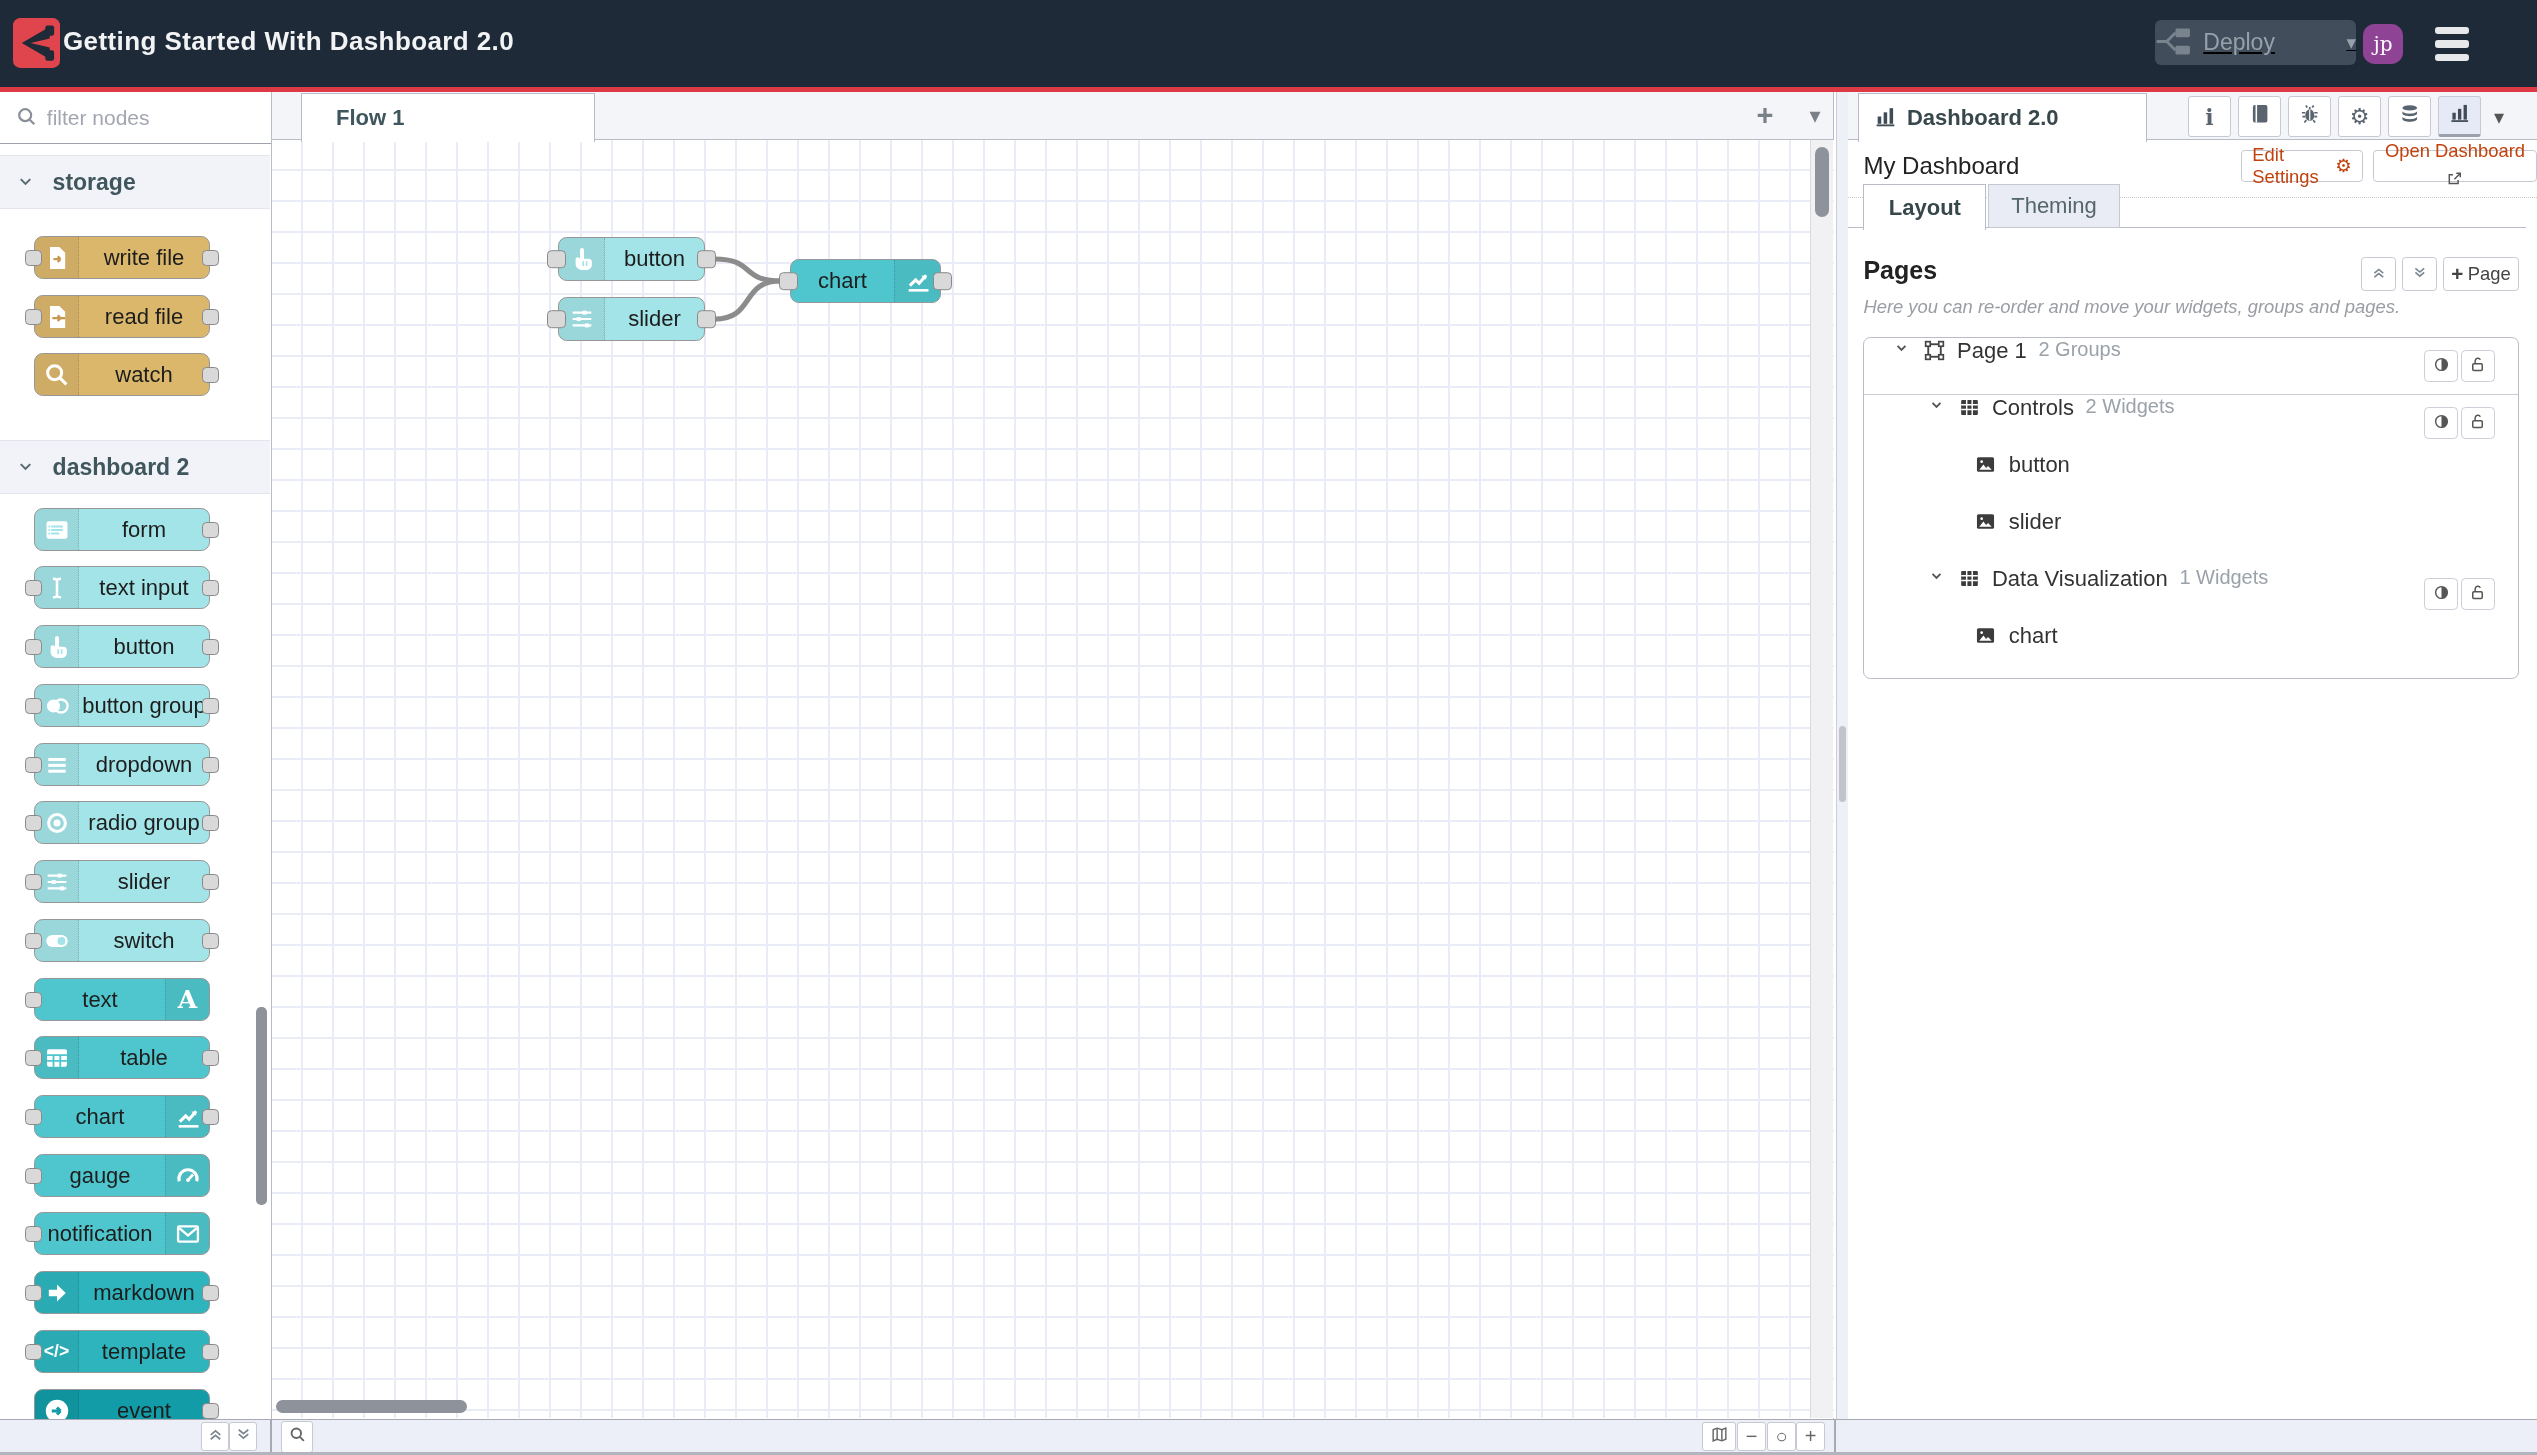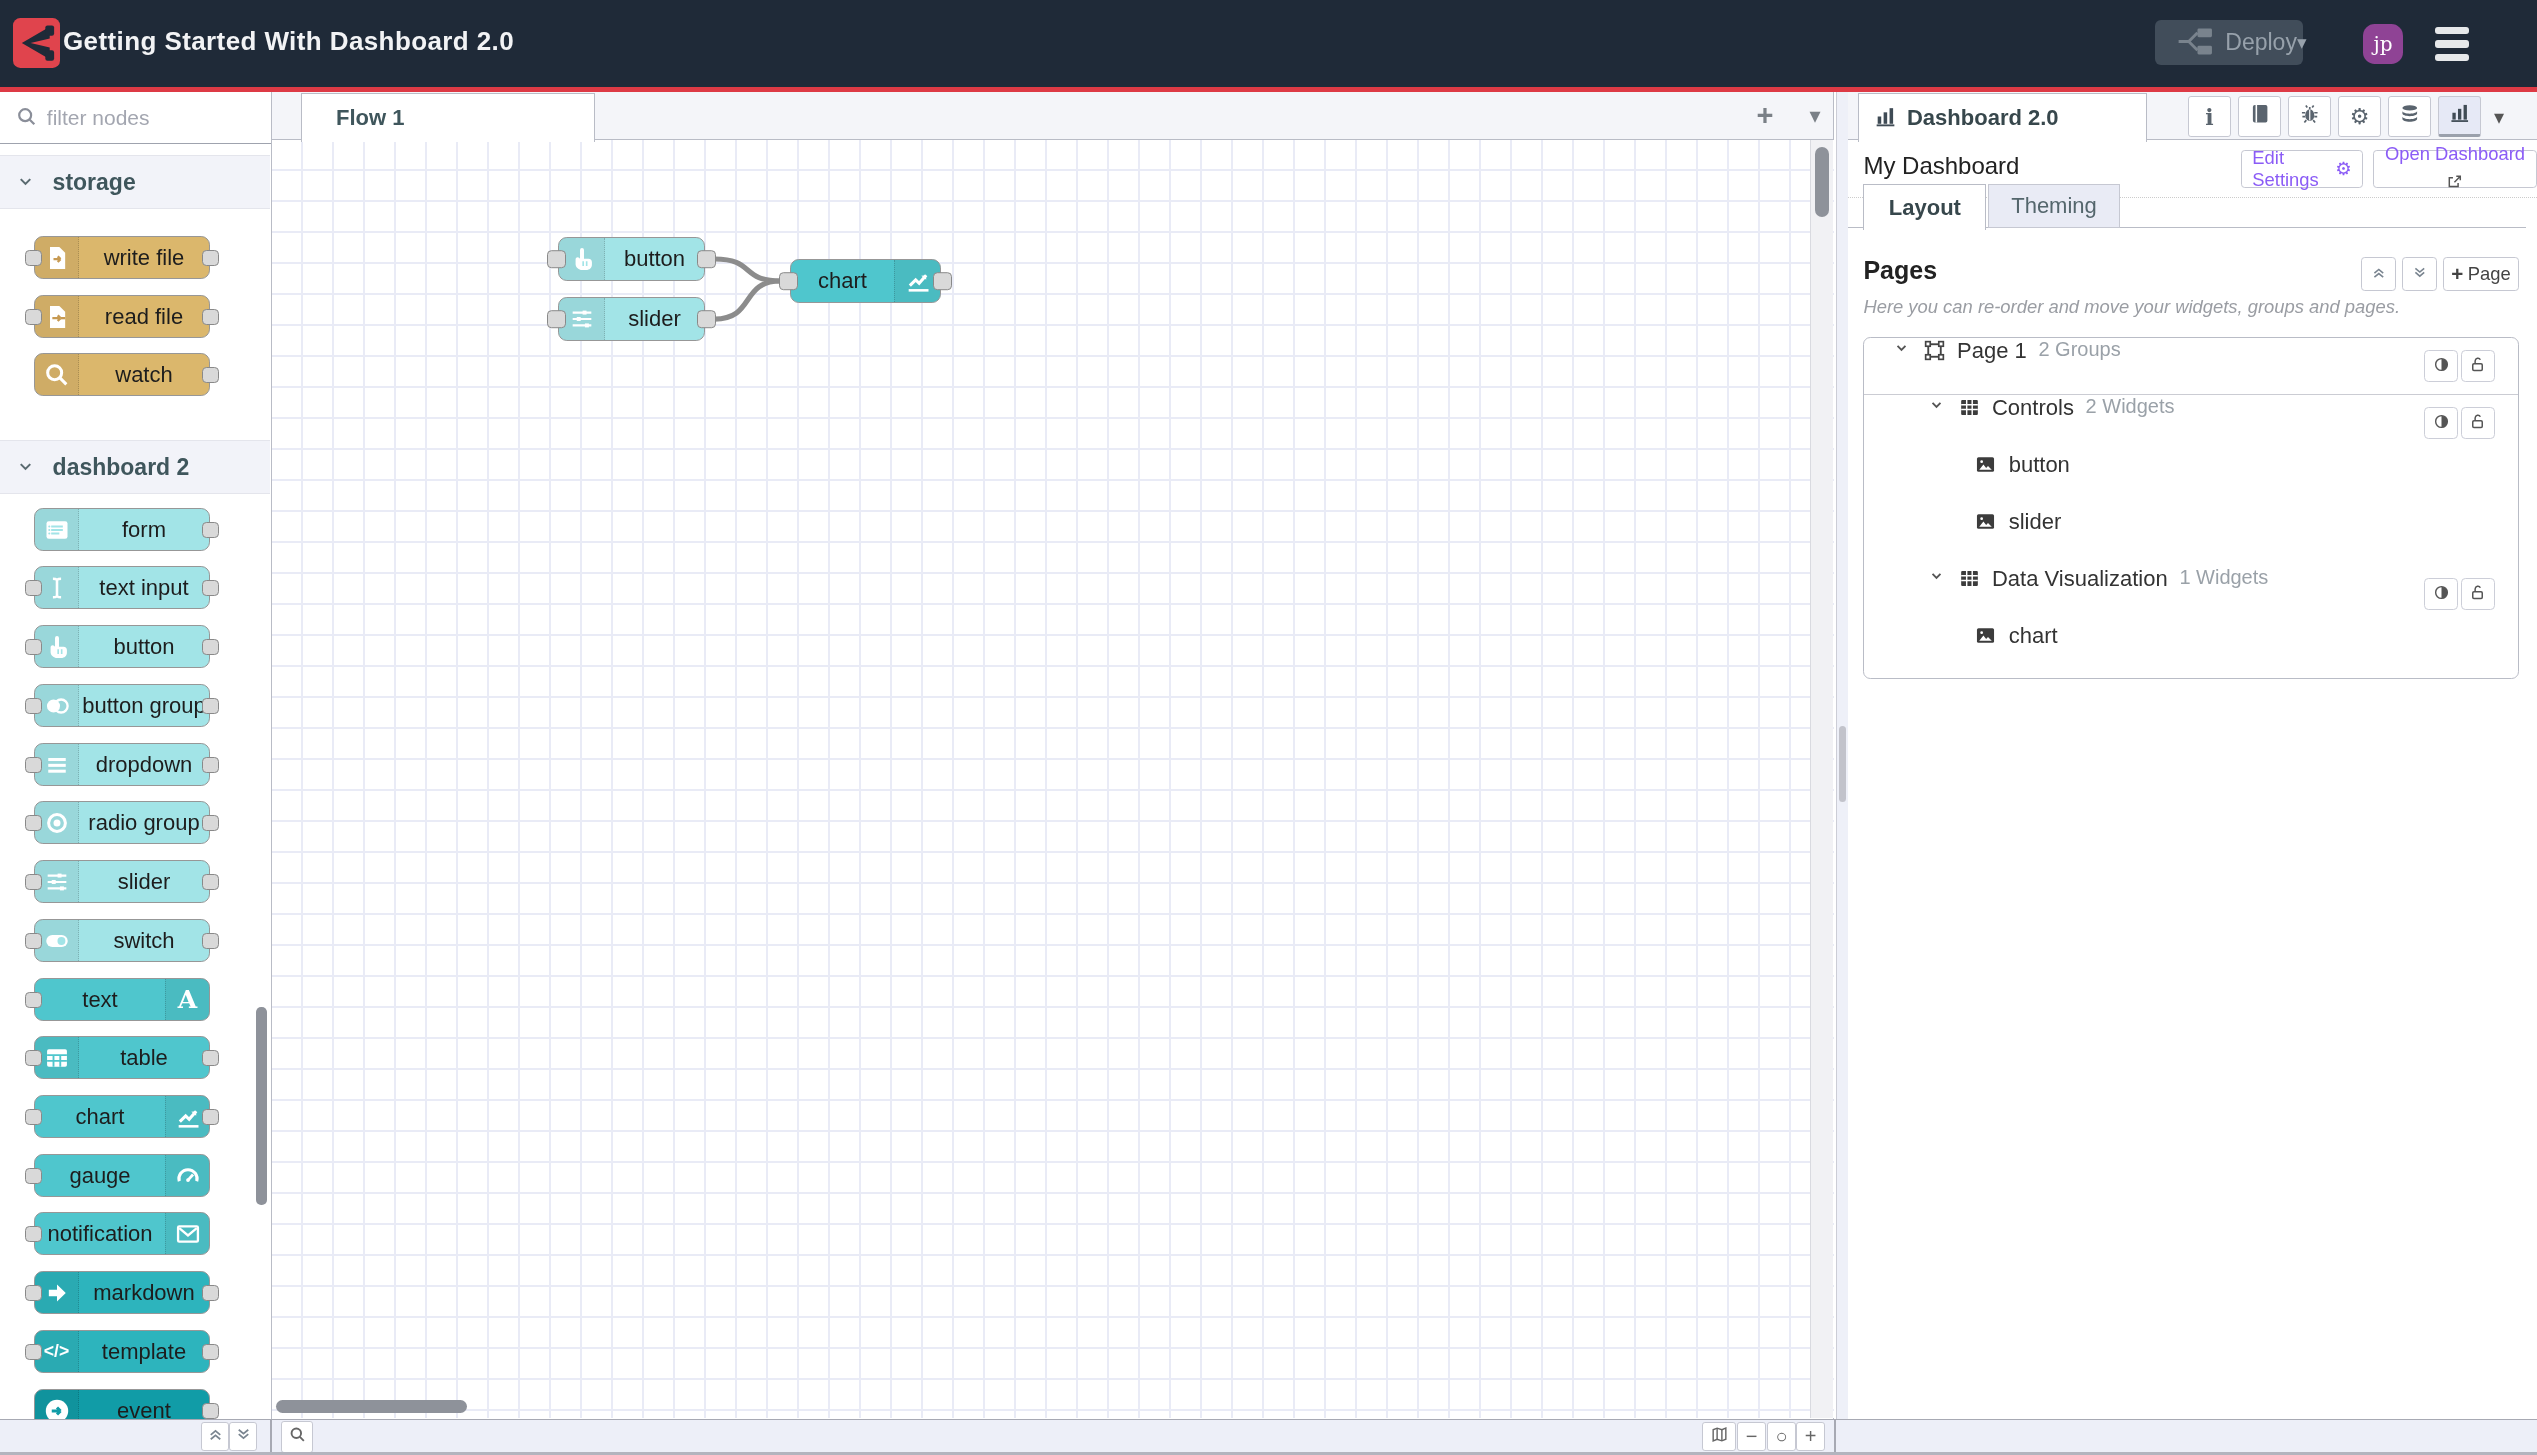--- a/index.html
+++ b/index.html
@@ -6,22 +6,22 @@
   html,body { width:2538px; height:1455px; }
   body { font-family:"Liberation Sans", sans-serif; background:#fff; overflow:hidden; }
   #app { position:relative; width:2538px; height:1455px; background:#fff; overflow:hidden; }
 
   
   #header { position:absolute; left:0; top:0; width:2538px; height:87px; background:#1f2a38; }
   #header .redline { position:absolute; left:0; top:87px; width:2538px; height:5.1px; background:#dd3a45; }
   .logo { position:absolute; left:13.2px; top:18.4px; width:47px; height:50px; background:#e0444d; border-radius:7.3px; }
   .logo svg { width:47px; height:50px; }
   .app-title { position:absolute; left:63px; top:26.4px; font-size:26px; font-weight:bold; color:#f2f3f5; letter-spacing:0.4px; }
-  .deploy-btn { position:absolute; left:2155px; top:20px; width:148px; height:45px; background:#414d5a; border-radius:5.9px;
-    display:flex; align-items:center; padding:0 22px; }
+  .deploy-btn { position:absolute; left:2155px; top:20px; width:201px; height:45px; background:#414d5a; border-radius:5.9px;
+    display:flex; align-items:center; padding:0 0;text-decoration:underline; }
   .deploy-btn .dicon svg { width:38px; height:29px; }
   .deploy-btn .dlabel { color:#97a1ab; font-size:23px; margin-left:10.3px; }
   .deploy-btn .dcaret { color:#97a1ab; font-size:19px; margin-left:auto; }
   .avatar { position:absolute; left:2363px; top:23.5px; width:40px; height:40px; background:#8f4395; border-radius:11.7px;
     color:#fff; font-family:"DejaVu Serif", serif; font-size:20px; display:flex; align-items:center; justify-content:center; }
   .hamburger { position:absolute; left:2435px; top:27px; width:34px; height:34px; display:flex; flex-direction:column; justify-content:space-between; }
   .hamburger i { display:block; height:7.3px; border-radius:2.9px; background:#e6e8ea; }
 
   
   #palette { position:absolute; left:0; top:92px; width:272px; height:1327px; background:#fff; border-right:1.5px solid #b9bcc6; overflow:hidden; }
@@ -78,22 +78,22 @@
   .side-tab .stlabel { font-size:22px; font-weight:bold; color:#37474c; margin-left:8.8px; }
   .icon-btn { position:absolute; top:4.4px; width:43px; height:41px; background:#fff; border:1.5px solid #c6c8d2; border-radius:2.9px;
     display:flex; align-items:center; justify-content:center; color:#5a646e; font-size:22px; }
   .icon-btn svg { width:23.5px; height:23.5px; }
   .icon-btn.active { background:#e6e9f6; border-bottom:3.7px solid #9aa0ac; }
   .side-caret { position:absolute; top:13.2px; left:646px; color:#555; font-size:20px; }
   .glyph-serif { font-family:"DejaVu Serif", serif; font-weight:bold; }
 
   .side-content { position:absolute; left:0; top:48px; width:100%; height:1278px; background:#fff; }
   .dash-title { position:absolute; left:15.4px; top:11.7px; font-size:24px; color:#222; }
-  .sbtn { position:absolute; background:#fff; border:1.5px solid #c6c8d2; border-radius:3.7px; height:38px;
-    display:flex; align-items:center; justify-content:center; font-size:18.4px; color:#8b5cf6; gap:7.3px; padding:0 10.3px; }
+  .sbtn { position:absolute; background:#fff; border:1.5px solid #c6c8d2; border-radius:3.7px; height:32px;
+    display:flex; align-items:center; justify-content:center; font-size:18.4px; color:#c2410c; gap:7.3px; padding:0 10.3px; }
   .sbtn svg { width:17.6px; height:17.6px; }
   .dotline { position:absolute; left:0; top:57px; width:689px; border-top:1.5px dotted #ccc; }
   .side-tabs { position:absolute; left:0; top:44px; width:678px; height:44px; border-bottom:1.5px solid #b9bcc6; }
   .ltab { position:absolute; top:0; height:44px; display:flex; align-items:center; justify-content:center; font-size:22px; }
   .ltab.active { left:15.4px; width:123px; background:#fff; border:1.5px solid #b9bcc6; border-bottom:none; height:46px; z-index:2; font-weight:bold; color:#37474c; }
   .ltab.inactive { left:140px; width:132px; background:#e9ebf5; border:1.5px solid #c6c8d2; color:#54666c; }
   .pages-h { position:absolute; left:15.4px; top:116px; font-size:25px; font-weight:bold; color:#222; }
   .pg-btn { position:absolute; top:117px; width:35px; height:34px; background:#fff; border:1.5px solid #c6c8d2; border-radius:3.7px;
     display:flex; align-items:center; justify-content:center; color:#7a8590; }
   .pg-btn svg { width:17.6px; height:17.6px; }

